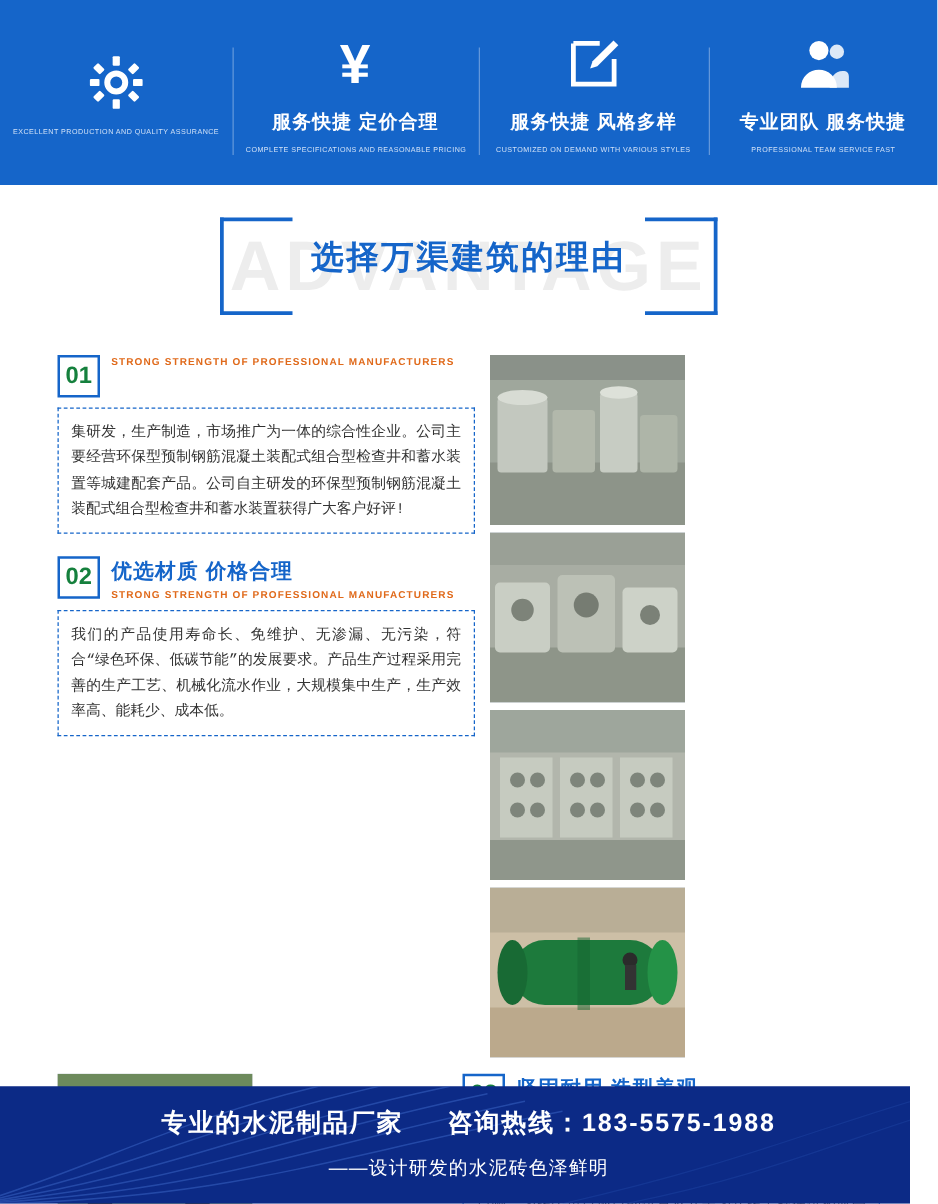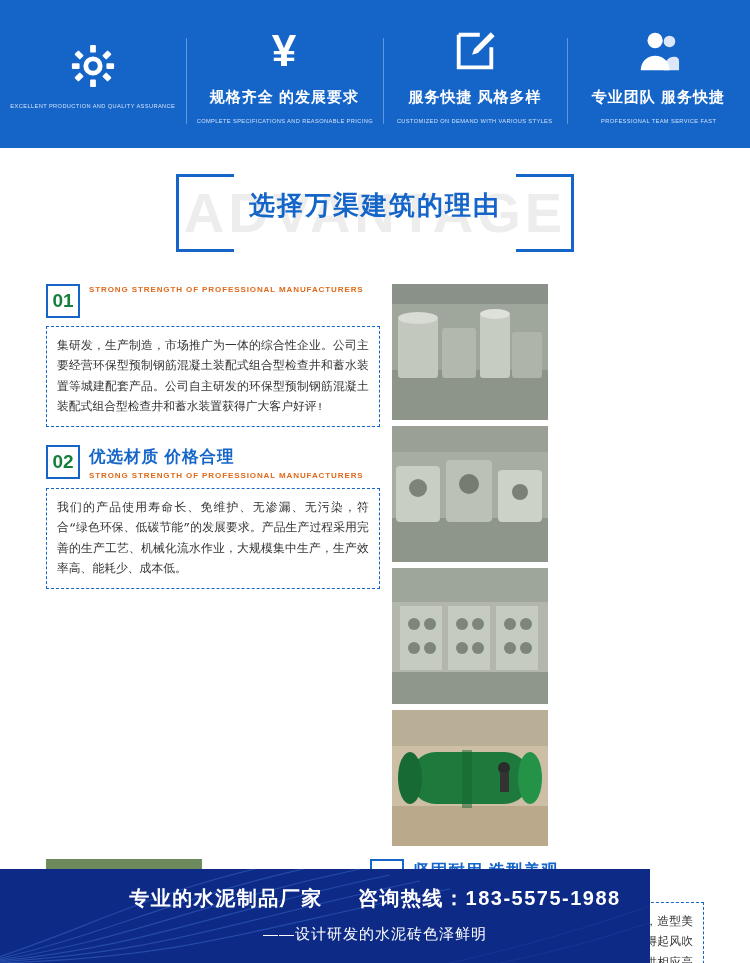--- a/index.html
+++ b/index.html
@@ -136,21 +136,21 @@
   .photo {
     background: #b9c3c9;
     position: relative;
     overflow: hidden;
   }
 
   
   .footer {
     position: absolute;
     left: 0; bottom: 0;
-    width: 650px; height: 94px;
+    width: 728px; height: 94px;
     background: #0c2a86;
     overflow: hidden;
   }
   .footer .swoosh {
     position: absolute; left: 0; top: 0; width: 750px; height: 94px;
     opacity: 0.5;
   }
   .f-line1 {
     position: absolute; top: 16px; left: 0; width: 750px;
     text-align: center; color: #fff;
@@ -187,21 +187,21 @@
     </div>
     <div class="fsub">EXCELLENT PRODUCTION AND QUALITY ASSURANCE</div>
   </div>
 
   <div class="feature">
     <div class="ficon">
       <svg width="46" height="46" viewBox="0 0 48 48">
         <text x="24" y="40" font-size="46" font-weight="bold" text-anchor="middle" fill="#ffffff" font-family="Liberation Sans, sans-serif">¥</text>
       </svg>
     </div>
-    <div class="ftitle">规格齐全 的发展要求</div>
+    <div class="ftitle">服务快捷 定价合理</div>
     <div class="fsub">COMPLETE SPECIFICATIONS AND REASONABLE PRICING</div>
   </div>
 
   <div class="feature">
     <div class="ficon">
       <svg width="46" height="46" viewBox="0 0 48 48">
         <path fill="none" stroke="#ffffff" stroke-width="4" d="M7 7h22M7 7v34h34V20"></path>
         <path fill="#ffffff" d="M40.5 4.5l4 4L27 26l-6 2 2-6z"></path>
       </svg>
     </div>

